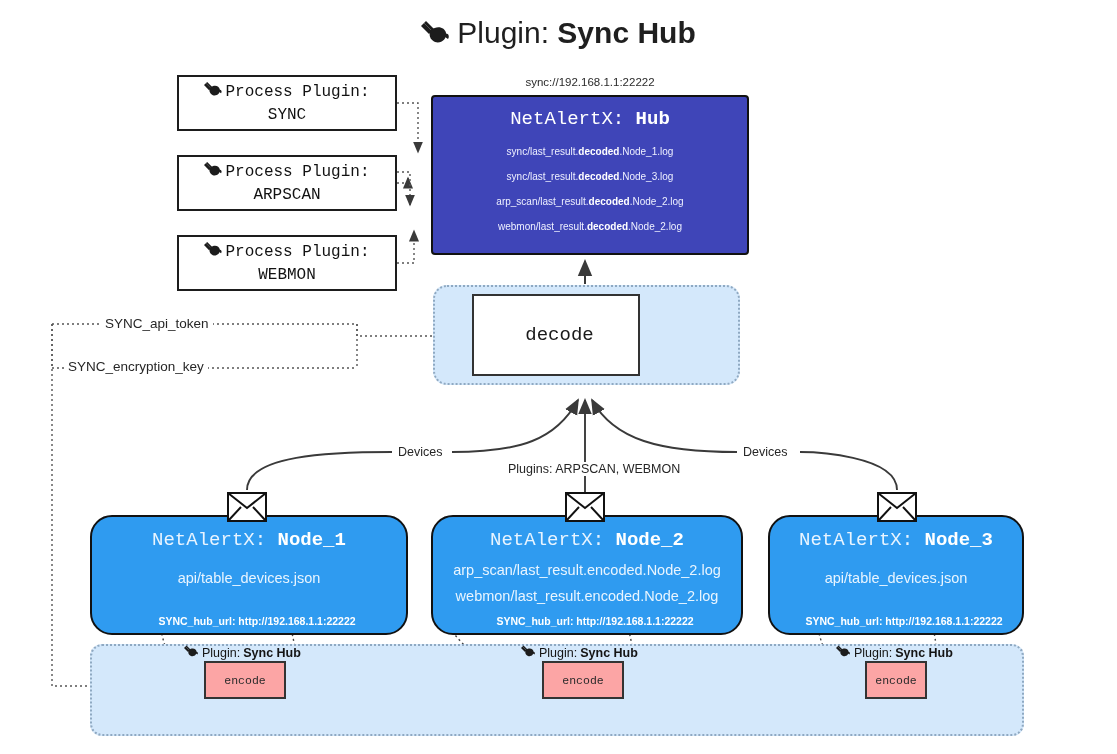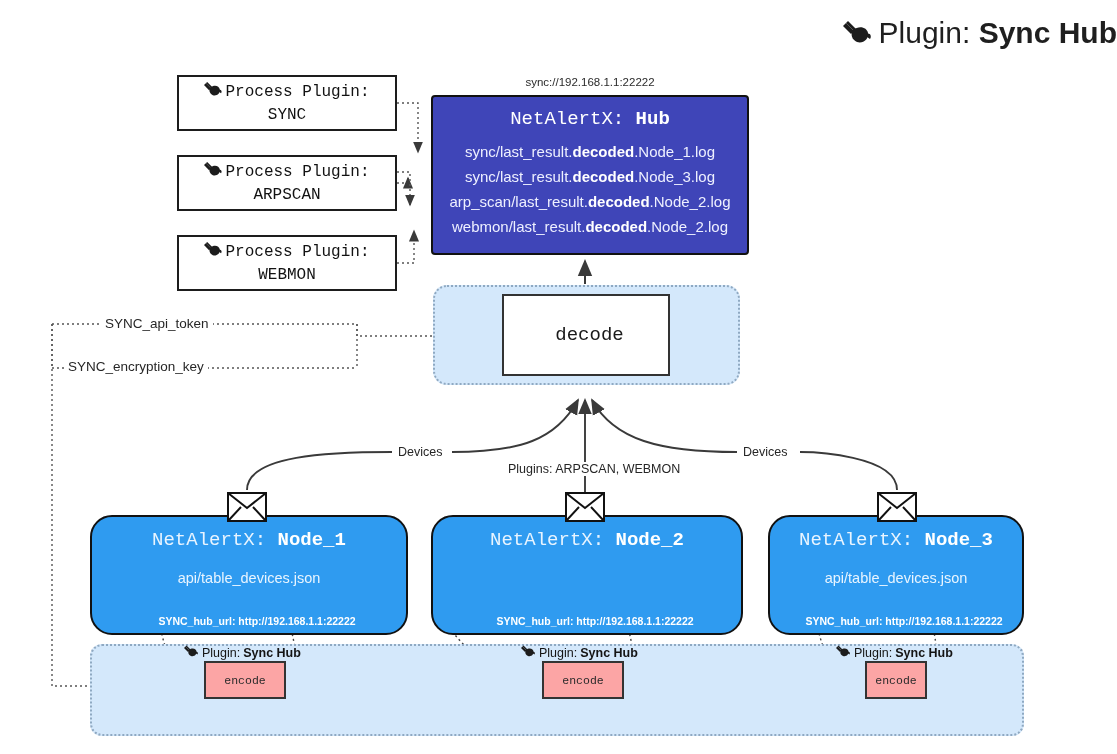--- a/index.html
+++ b/index.html
@@ -4,54 +4,54 @@
 <style>
   html,body{margin:0;padding:0;background:#ffffff;}
   body{width:1117px;height:754px;position:relative;overflow:hidden;
        font-family:"Liberation Sans",sans-serif;color:#1a1a1a;}
   #canvas{position:absolute;inset:0;width:1117px;height:754px;}
   svg.layer{position:absolute;left:0;top:0;width:1117px;height:754px;overflow:visible;}
   svg.under{z-index:1;}
   .box{position:absolute;box-sizing:border-box;z-index:3;}
 
   
-  .title{position:absolute;left:0;top:16px;width:1117px;text-align:right;z-index:6;
+  .title{position:absolute;left:0;top:16px;width:1117px;text-align:center;z-index:6;
          font-size:30px;color:#1f1f1f;white-space:nowrap;}
   .title .tnorm{font-weight:400;}
   .title .tbold{font-weight:700;}
   .plug{display:inline-block;vertical-align:-3px;margin-right:6px;}
 
   
   .huburl{position:absolute;left:431px;top:76px;width:318px;text-align:center;z-index:6;
           font-size:11.5px;color:#2b2b2b;}
 
   
   .hub{left:431px;top:95px;width:318px;height:160px;background:#3f45b8;
        border:2px solid #111;border-radius:4px;}
   .hub .hubtitle{margin-top:11px;text-align:center;font-family:"Liberation Mono",monospace;
        font-size:19px;color:#ffffff;letter-spacing:0px;}
   .hub .hubtitle b{font-weight:700;}
   .hub .loglist{margin-top:9px;}
-  .hub .logrow{position:relative;font-size:15px;color:#eef0ff;line-height:25px;
+  .hub .logrow{position:relative;font-size:10px;color:#eef0ff;line-height:25px;
        text-align:center;white-space:nowrap;}
   .hub .logrow b{font-weight:700;color:#ffffff;}
 
   
   .pbox{width:220px;height:56px;background:#fff;border:2px solid #1d1d1d;
         font-family:"Liberation Mono",monospace;font-size:16px;color:#121212;
         display:flex;flex-direction:column;align-items:center;justify-content:center;line-height:21px;}
   .pbox .r1{display:flex;align-items:center;gap:2px;white-space:nowrap;}
   .pb1{left:177px;top:75px;}
   .pb2{left:177px;top:155px;}
   .pb3{left:177px;top:235px;}
 
   
   .decodewrap{left:433px;top:285px;width:307px;height:100px;background:#d4e8fb;
       border:2px dotted #8fa9c2;border-radius:14px;}
-  .decodebox{left:502px;top:294px;width:168px;height:82px;background:#ffffff;
+  .decodebox{left:472px;top:294px;width:168px;height:82px;background:#ffffff;
       border:2px solid #333;font-family:"Liberation Mono",monospace;font-size:19px;color:#1a1a1a;
       display:flex;align-items:center;justify-content:center;padding-left:7px;}
 
   
   .plabel{position:absolute;z-index:6;font-size:13.5px;color:#262626;background:#ffffff;
           padding:0 4px;white-space:nowrap;}
   .plabel.api{left:101px;top:316px;}
   .plabel.enc{left:64px;top:359px;}
 
   
@@ -257,20 +257,24 @@
       <div class="nline">api/table_devices.json</div>
     </div>
     <div class="nfoot">SYNC_hub_url: http://192.168.1.1:22222</div>
   </div>
 
   <div class="box node n2">
     <div class="ntitle">
       <span>NetAlertX:</span>
       <b>Node_2</b>
     </div>
+    <div class="nlines">
+      <div class="nline">arp_scan/last_result.encoded.Node_2.log</div>
+      <div class="nline">webmon/last_result.encoded.Node_2.log</div>
+    </div>
     <div class="nfoot">SYNC_hub_url: http://192.168.1.1:22222</div>
   </div>
 
   <div class="box node n3">
     <div class="ntitle">
       <span>NetAlertX:</span>
       <b>Node_3</b>
     </div>
     <div class="nlines">
       <div class="nline">api/table_devices.json</div>

